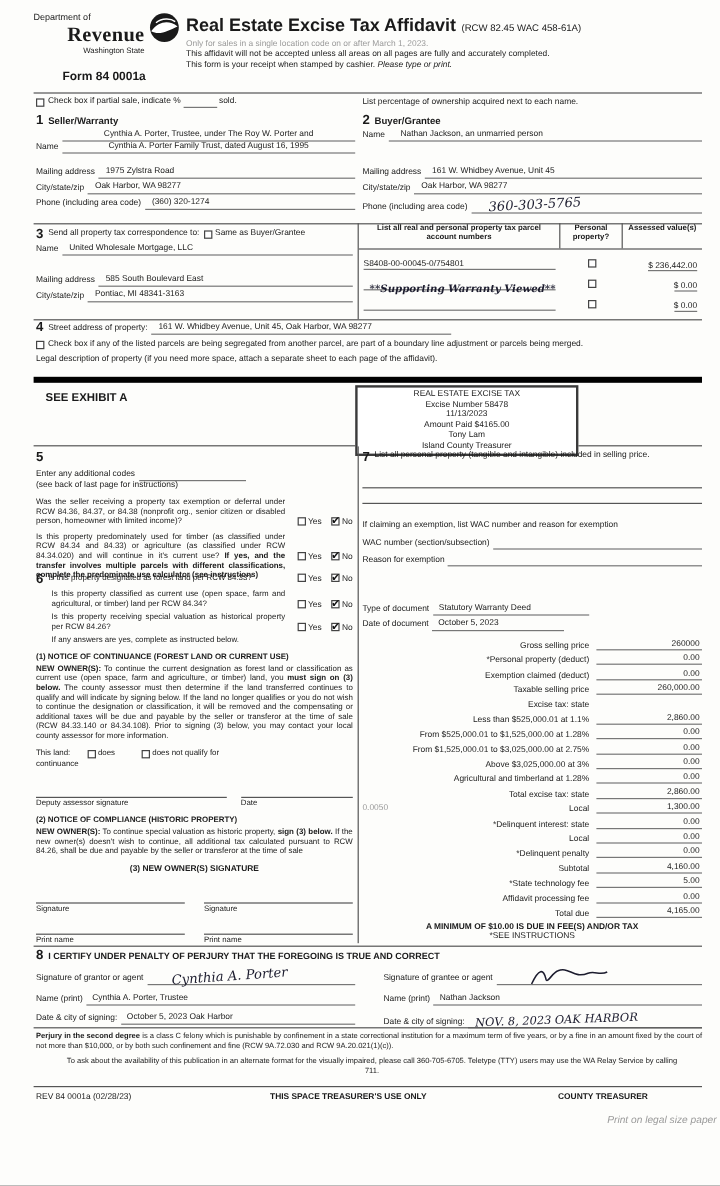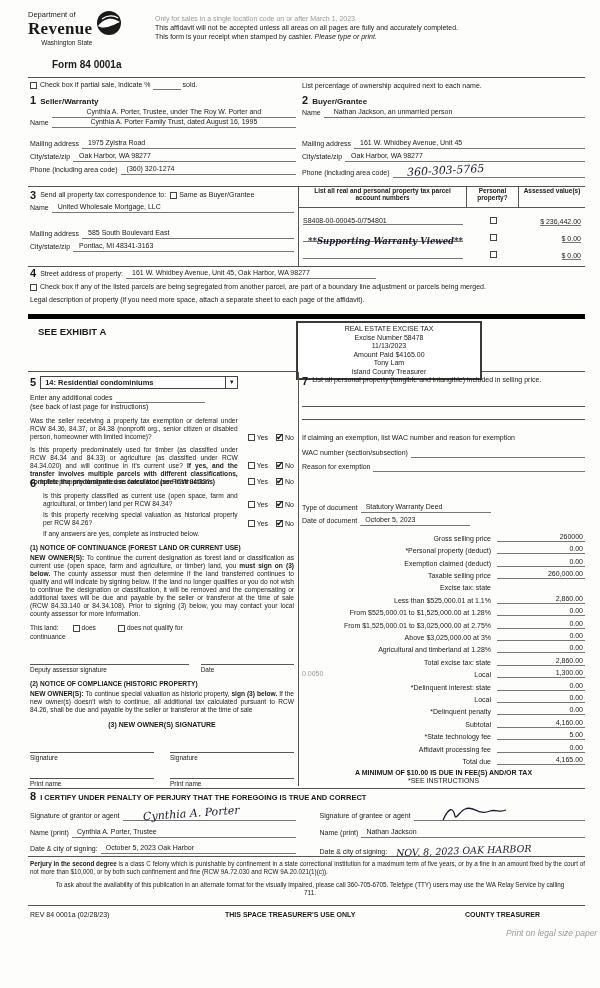--- a/index.html
+++ b/index.html
@@ -35,33 +35,37 @@
 </style>
 </head>
 <body>
 
 <div class="page">
 
   <div class="abs" style="left:28px;top:10px;width:130px;">
     <div style="display:flex;gap:4px;align-items:flex-start;">
       <div>
         <div style="font-size:7.5px;">Department of</div>
-        <div style="font-size:17px;font-weight:bold;font-family:'Liberation Serif',serif;letter-spacing:0.3px;">Revenue</div>
+        <div style="font-size:17px;font-weight:bold;font-family:'Liberation Serif',serif;letter-spacing:0.3px;margin-left:28px;">Revenue</div>
         <div style="font-size:6.5px;text-align:right;">Washington State</div>
       </div>
       <svg width="26" height="26" viewBox="0 0 26 26">
         <circle cx="13" cy="13" r="12" fill="#1a1a1a"></circle>
         <path d="M2 16 C9 7, 17 7, 24 12 C17 15, 9 20, 2 16 Z" fill="#ffffff"></path>
         <path d="M6 9 C11 5, 18 5, 22 8" stroke="#ffffff" stroke-width="1.2" fill="none"></path>
       </svg>
     </div>
   </div>
   <div class="abs b" style="left:28px;top:59px;font-size:10px;padding-left:24px;">Form 84 0001a</div>
 
   <div class="abs" style="left:155px;top:13px;width:432px;">
+    <div>
+      <span class="b" style="font-size:15px;">Real Estate Excise Tax Affidavit</span>
+      <span style="font-size:8px;">(RCW 82.45 WAC 458-61A)</span>
+    </div>
     <div class="f7 gray" style="margin-top:2px;">Only for sales in a single location code on or after March 1, 2023.</div>
     <div class="f7">This affidavit will not be accepted unless all areas on all pages are fully and accurately completed.</div>
     <div class="f7"><span>This form is your receipt when stamped by cashier. </span><span class="i">Please type or print.</span></div>
   </div>
 
   <div class="hline" style="left:28px;top:77px;width:557px;"></div>
 
   <div class="abs f7" style="left:30px;top:81px;width:262px;display:flex;align-items:center;">
     <span class="cb"></span>
     <span style="margin-left:3px;">Check box if partial sale, indicate %</span>
@@ -200,24 +204,20 @@
       <div>Tony Lam</div>
       <div>Island County Treasurer</div>
     </div>
   </div>
 
   <div class="vline" style="left:298px;top:372px;height:414px;"></div>
 
   <div class="abs" style="left:30px;top:376px;width:264px;">
     <div style="display:flex;align-items:center;">
       <span class="secnum">5</span>
-      <div style="width:198px;border:1px solid #444;height:13px;display:flex;align-items:center;background:#fff;">
-        <span style="flex:1;padding-left:4px;font-size:7.5px;font-weight:bold;">14: Residential condominiums</span>
-        <span style="width:12px;height:11px;border-left:1px solid #444;text-align:center;font-size:6px;line-height:11px;">▼</span>
-      </div>
     </div>
     <div class="row f7" style="margin-top:4px;width:175px;">
       <span class="lbl">Enter any additional codes</span>
       <span class="fill"></span>
     </div>
     <div class="f7">(see back of last page for instructions)</div>
     <div style="display:flex;margin-top:5px;">
       <div class="f65 qtext">Was the seller receiving a property tax exemption or deferral under RCW 84.36, 84.37, or 84.38 (nonprofit org., senior citizen or disabled person, homeowner with limited income)?</div>
       <div class="yn" style="align-self:flex-end;">
         <span class="cb"></span><span>Yes</span>

